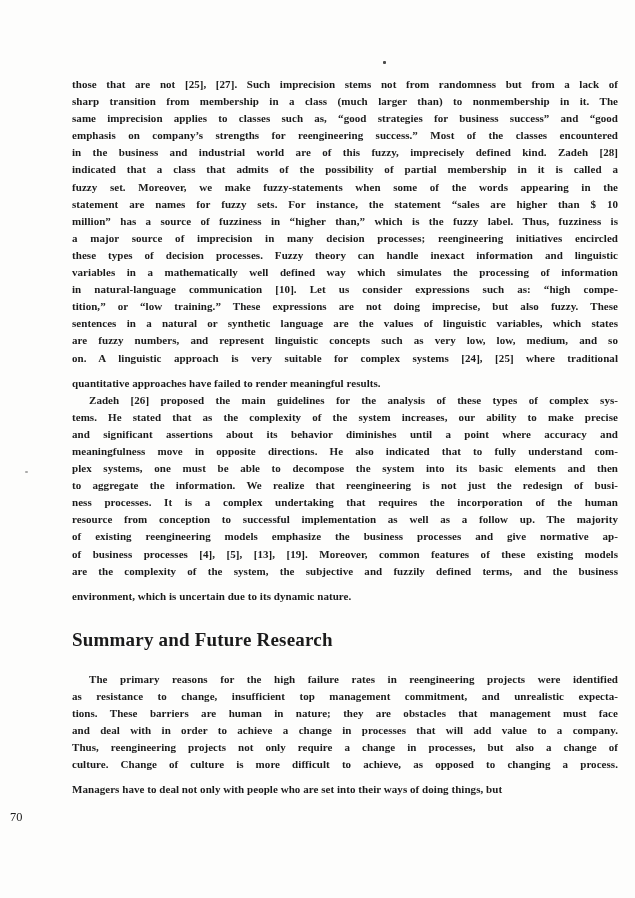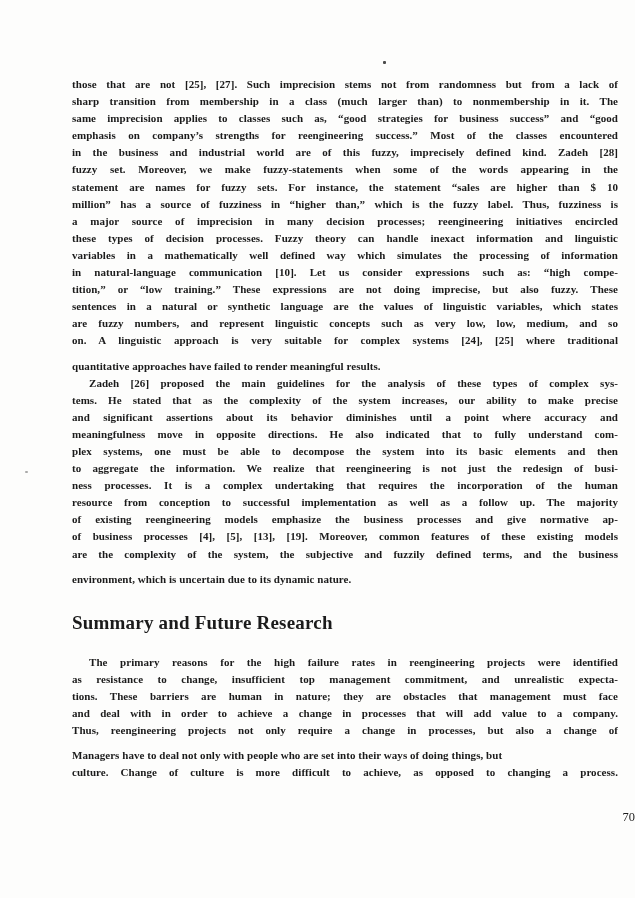--- a/index.html
+++ b/index.html
@@ -45,21 +45,21 @@
     font-weight: bold;
     margin: 25px 0 21px 0;
     line-height: 20px;
     letter-spacing: 0.2px;
   }
   .page-number {
     position: absolute;
     top: 810px;
     left: 0;
     width: 635px;
-    text-align: right;
+    text-align: left;
     text-indent: 10px;
     font-size: 12.4px;
   }
   .speck {
     position: absolute;
     border-radius: 1px;
   }
   .speck.s1 {
     left: 383px;
     top: 61px;
@@ -84,20 +84,21 @@
   <div class="speck s2"></div>
 
   <div class="text-block">
 
     <div class="para">
         <div class="line">those that are not [25], [27]. Such imprecision stems not from randomness but from a lack of</div>
         <div class="line">sharp transition from membership in a class (much larger than) to nonmembership in it. The</div>
         <div class="line">same imprecision applies to classes such as, “good strategies for business success” and “good</div>
         <div class="line">emphasis on company’s strengths for reengineering success.” Most of the classes encountered</div>
         <div class="line">in the business and industrial world are of this fuzzy, imprecisely defined kind. Zadeh [28]</div>
+        <div class="line">indicated that a class that admits of the possibility of partial membership in it is called a</div>
         <div class="line">fuzzy set. Moreover, we make fuzzy-statements when some of the words appearing in the</div>
         <div class="line">statement are names for fuzzy sets. For instance, the statement “sales are higher than $ 10</div>
         <div class="line">million” has a source of fuzziness in “higher than,” which is the fuzzy label. Thus, fuzziness is</div>
         <div class="line">a major source of imprecision in many decision processes; reengineering initiatives encircled</div>
         <div class="line">these types of decision processes. Fuzzy theory can handle inexact information and linguistic</div>
         <div class="line">variables in a mathematically well defined way which simulates the processing of information</div>
         <div class="line">in natural-language communication [10]. Let us consider expressions such as: “high compe-</div>
         <div class="line">tition,” or “low training.” These expressions are not doing imprecise, but also fuzzy. These</div>
         <div class="line">sentences in a natural or synthetic language are the values of linguistic variables, which states</div>
         <div class="line">are fuzzy numbers, and represent linguistic concepts such as very low, low, medium, and so</div>
@@ -121,21 +122,21 @@
       </div>
 
     <h2 class="heading">Summary and Future Research</h2>
 
     <div class="para indent-first">
         <div class="line">The primary reasons for the high failure rates in reengineering projects were identified</div>
         <div class="line">as resistance to change, insufficient top management commitment, and unrealistic expecta-</div>
         <div class="line">tions. These barriers are human in nature; they are obstacles that management must face</div>
         <div class="line">and deal with in order to achieve a change in processes that will add value to a company.</div>
         <div class="line">Thus, reengineering projects not only require a change in processes, but also a change of</div>
+        <div class="line">culture. Change of culture is more difficult to achieve, as opposed to changing a process.</div>
         <div class="line last">Managers have to deal not only with people who are set into their ways of doing things, but</div>
-        <div class="line">culture. Change of culture is more difficult to achieve, as opposed to changing a process.</div>
       </div>
 
   </div>
 
   <div class="page-number">70</div>
 
 </div>
 
 </body></html>

